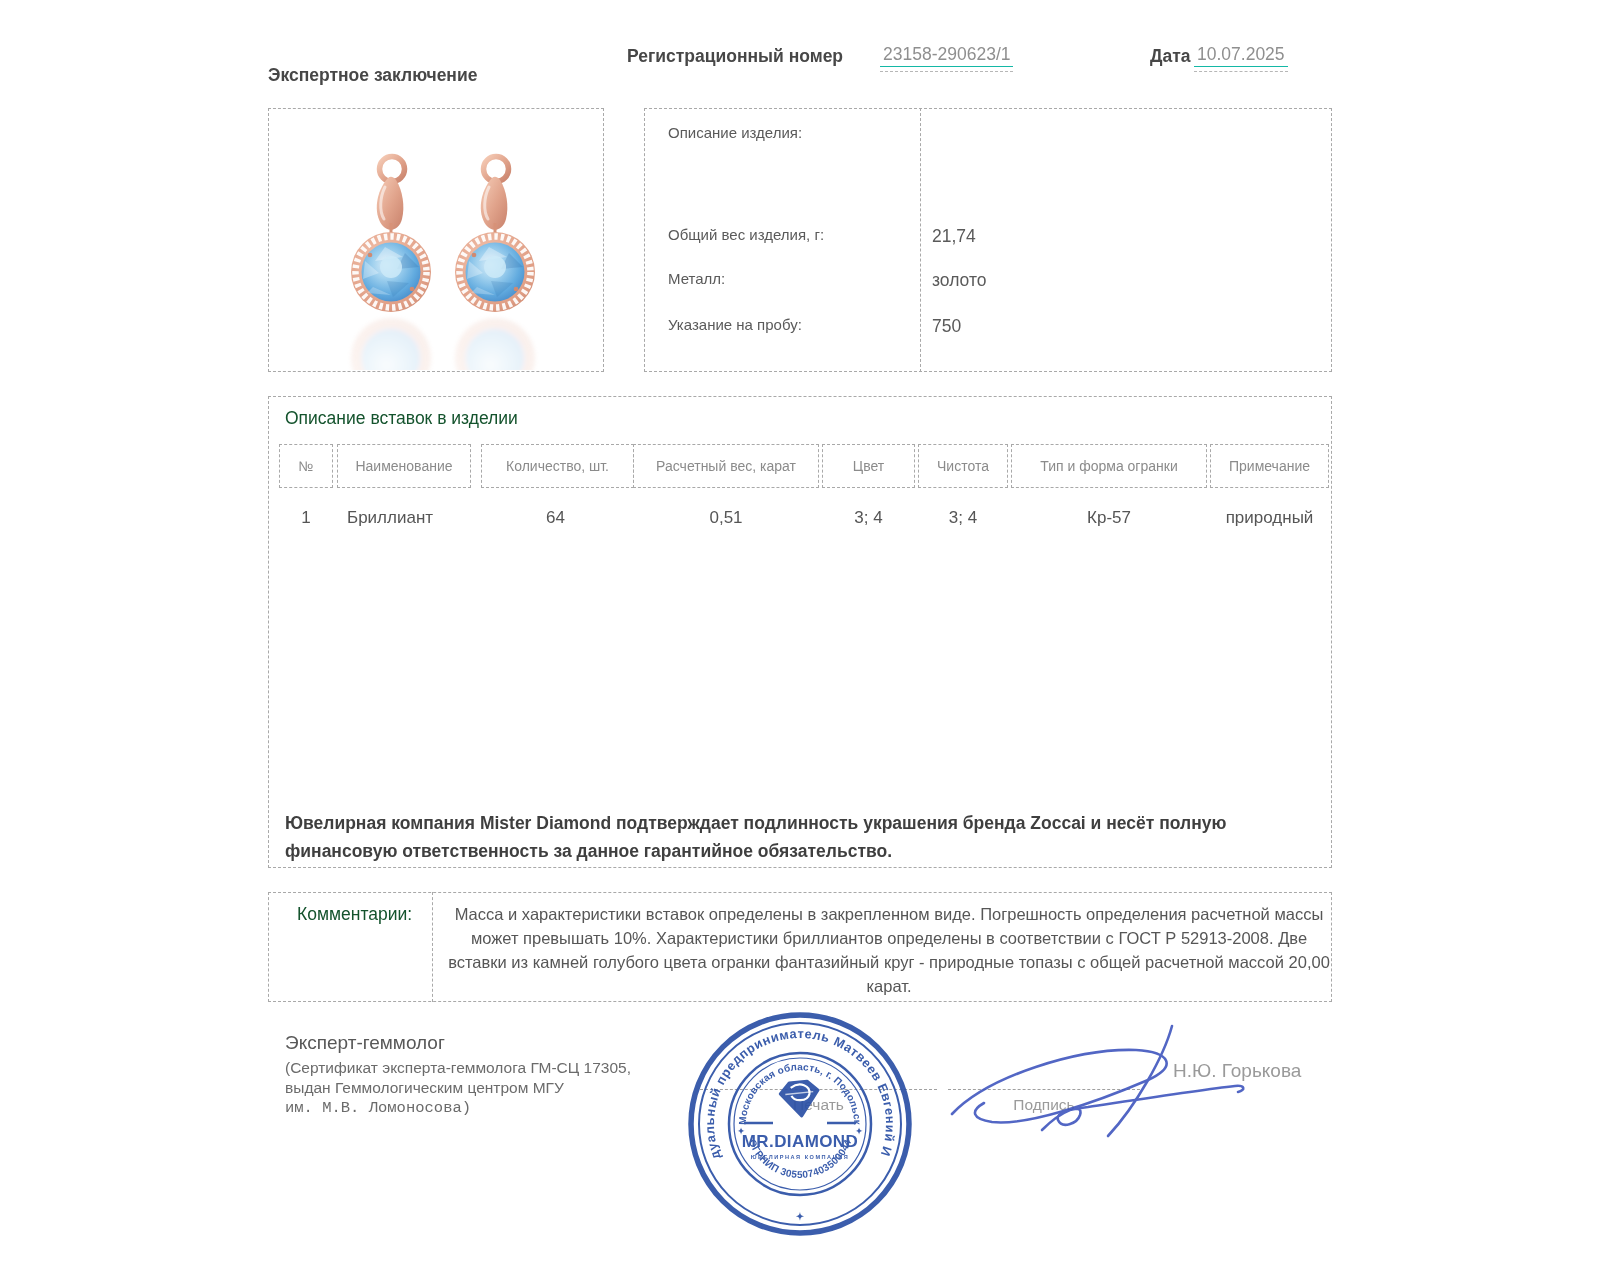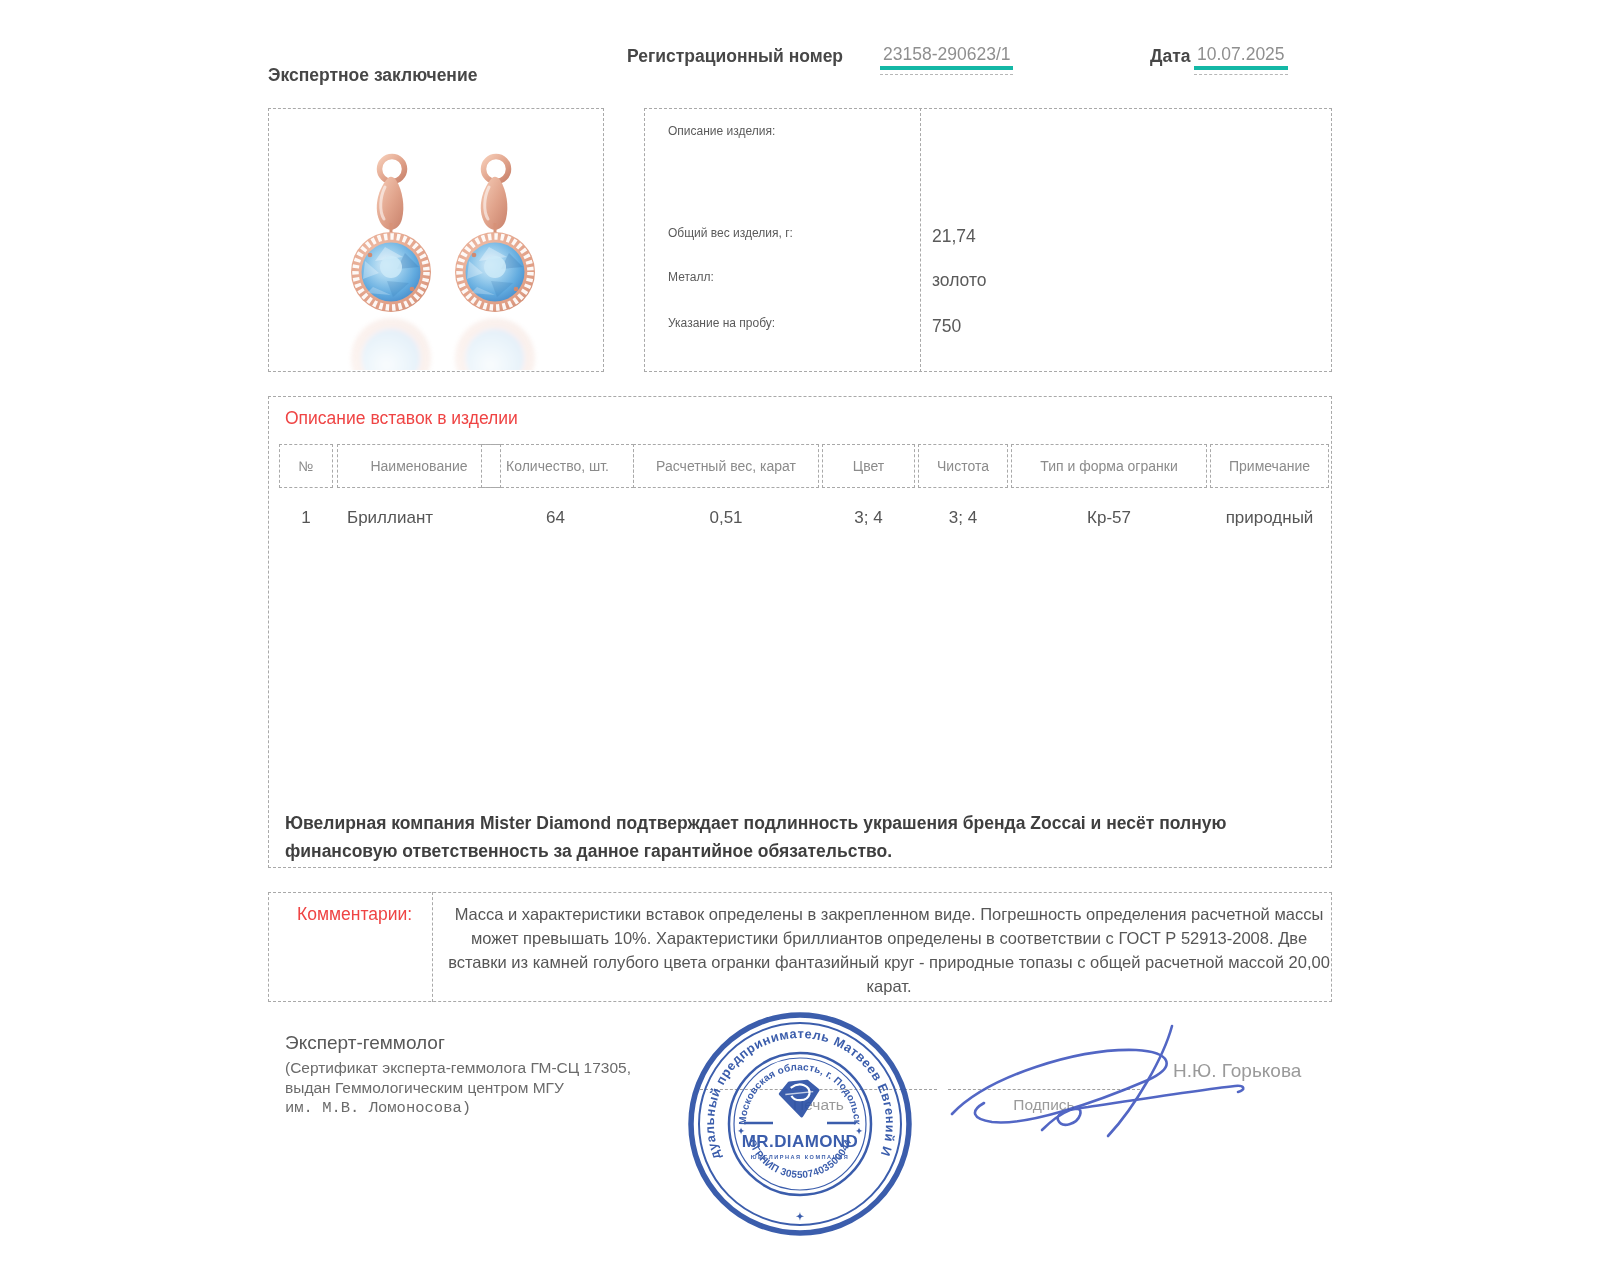--- a/index.html
+++ b/index.html
@@ -1,32 +1,32 @@
 <!DOCTYPE html>
 <html><head>
 <meta charset="utf-8">
 <style>
   html,body{margin:0;padding:0;background:#ffffff;}
   .page{position:relative;width:1600px;height:1280px;background:#fff;overflow:hidden;
         font-family:"Liberation Sans",sans-serif;color:#555;}
   .abs{position:absolute;}
   .blbl{font-weight:bold;font-size:17.5px;color:#474747;}
   .gval{font-size:17.5px;color:#8f8f8f;}
-  .lbl{font-size:12px;color:#5a5a5a;}
+  .lbl{font-size:15px;color:#5a5a5a;}
   .val{font-size:17.5px;color:#5a5a5a;}
   .dash-box{position:absolute;border:1.5px dashed #a9a9a9;box-sizing:border-box;}
   .vdash{position:absolute;border-left:1.5px dashed #a9a9a9;width:0;}
   .hdash{position:absolute;border-top:1.5px dashed #a0a0a0;height:0;}
   .field-underline{display:inline-block;border-bottom:1.5px dashed #b7b7b7;padding-bottom:4px;}
-  .field-underline>span{display:inline-block;border-bottom:4px solid #14b8a6;padding:0 3px 1px 3px;}
+  .field-underline>span{display:inline-block;border-bottom:1px solid #14b8a6;padding:0 3px 1px 3px;}
   .th{position:absolute;border:1.5px dashed #a9a9a9;box-sizing:border-box;top:444px;height:44px;
       display:flex;align-items:center;justify-content:center;font-size:14px;color:#8b8b8b;text-align:center;}
   .td{position:absolute;top:508px;font-size:17px;color:#555;text-align:center;}
   .td.left{text-align:left;}
-  .sec-title{font-size:17.5px;color:#ef4444;}
+  .sec-title{font-size:17.5px;color:#14532d;}
   .guarantee{font-weight:bold;font-size:17.5px;line-height:28px;color:#3f3f3f;}
   .comments-text{font-size:16.5px;line-height:24px;color:#565656;}
   .expert-title{font-size:19px;color:#585858;}
   .cert-line{font-size:15.5px;color:#6b6b6b;line-height:20px;}
   .seal-label{font-size:15.5px;color:#9a9a9a;text-align:center;padding-top:6px;}
   .expert-name{font-size:19px;color:#9a9a9a;}
 </style>
 </head>
 <body>
 
@@ -108,21 +108,21 @@
   <div class="abs lbl" style="left:668px;top:270px;">Металл:</div>
   <div class="abs val" style="left:932px;top:270px;">золото</div>
 
   <div class="abs lbl" style="left:668px;top:316px;">Указание на пробу:</div>
   <div class="abs val" style="left:932px;top:316px;">750</div>
 
   <div class="dash-box" style="left:268px;top:396px;width:1064px;height:472px;"></div>
   <div class="abs sec-title" style="left:285px;top:408px;">Описание вставок в изделии</div>
 
   <div class="th" style="left:279px;width:54px;">№</div>
-  <div class="th" style="left:337px;width:164px;">Наименование</div>
+  <div class="th" style="left:337px;width:134px;">Наименование</div>
   <div class="th" style="left:481px;width:153px;">Количество, шт.</div>
   <div class="th" style="left:633px;width:186px;">Расчетный вес, карат</div>
   <div class="th" style="left:822px;width:93px;">Цвет</div>
   <div class="th" style="left:918px;width:90px;">Чистота</div>
   <div class="th" style="left:1011px;width:196px;">Тип и форма огранки</div>
   <div class="th" style="left:1210px;width:119px;">Примечание</div>
 
   <div class="td" style="left:279px;width:54px;">1</div>
   <div class="td left" style="left:347px;width:131px;">Бриллиант</div>
   <div class="td" style="left:481px;width:149px;">64</div>

